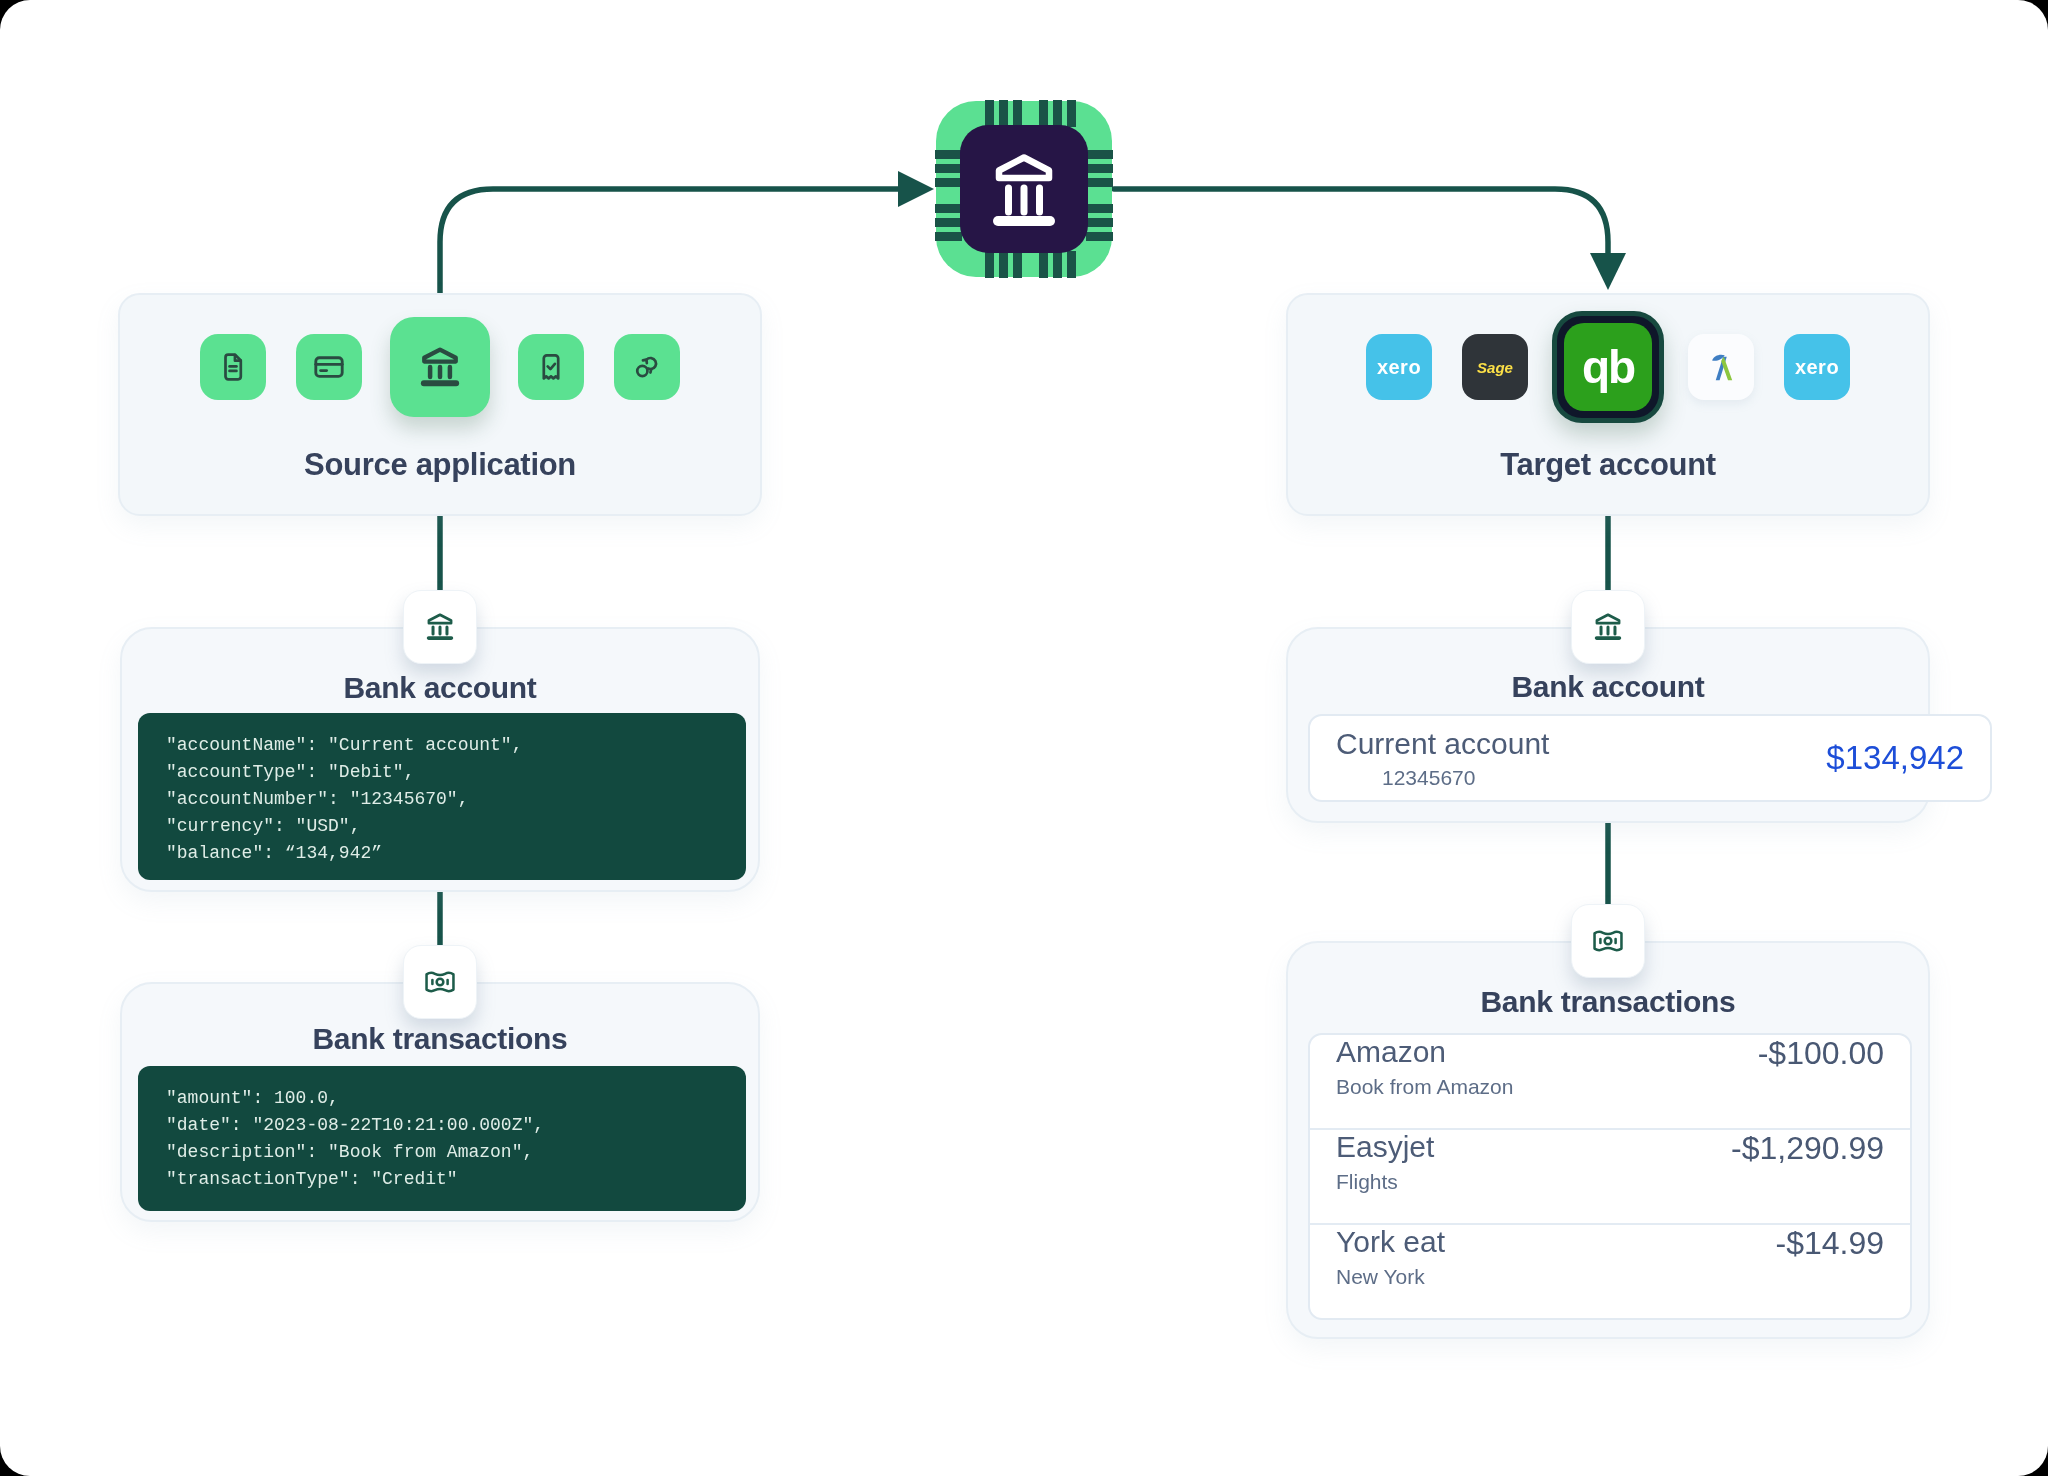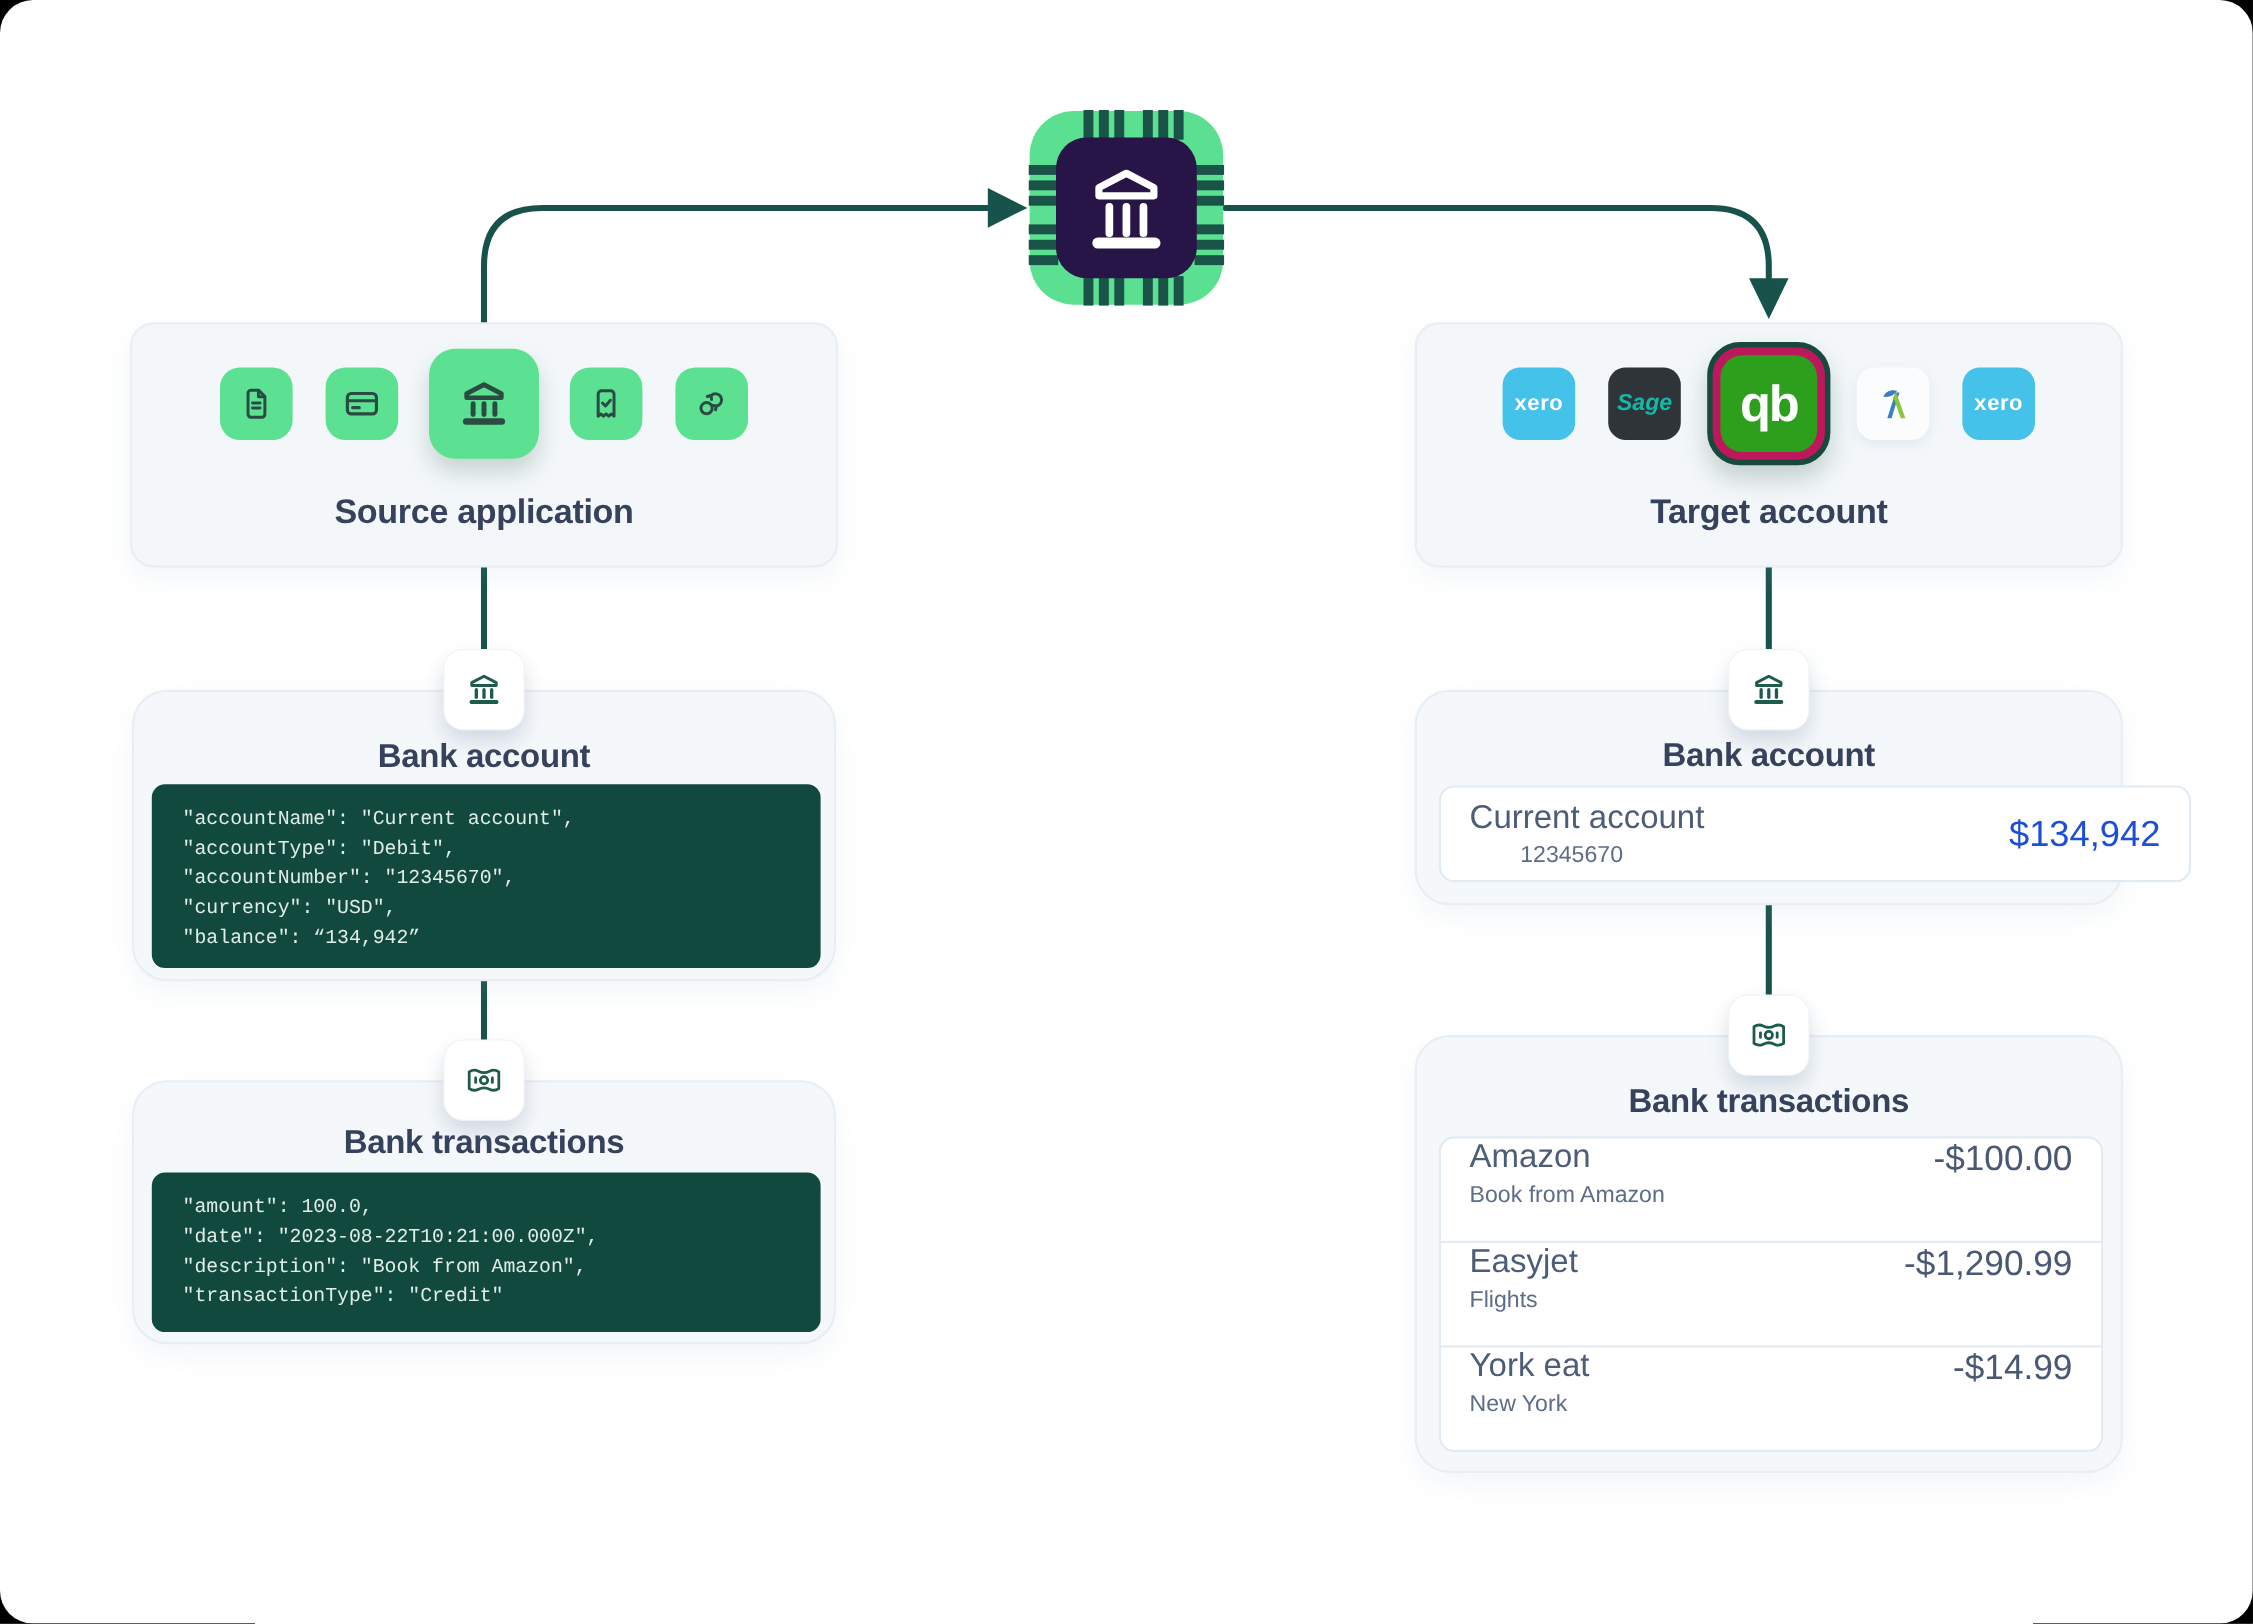--- a/index.html
+++ b/index.html
@@ -41,26 +41,26 @@
   }
   .tile svg { width:36px; height:36px; }
   .tile.large svg { width:54px; height:54px; }
 
   
   .app {
     width:66px; height:66px; border-radius:16px;
     display:flex; align-items:center; justify-content:center;
   }
   .app.xero { background:#45C2E9; color:#fff; font-size:20px; font-weight:bold; letter-spacing:.5px; }
-  .app.sage { background:#2F3439; color:#14b8a6; font-size:21px; font-weight:bold; font-style:italic; }
+  .app.sage { background:#2F3439; color:#fde047; font-size:15px; font-weight:bold; font-style:italic; }
   .app.fa   { background:#FBFCFE; box-shadow:0 4px 10px rgba(140,165,190,.15); }
   .app.fa svg { width:42px; height:42px; }
   .qb-ring {
     width:112px; height:112px; border-radius:30px; margin:0 -6px;
-    background:#be185d; border:5px solid #17493F;
+    background:#0f172a; border:5px solid #17493F;
     display:flex; align-items:center; justify-content:center;
     box-shadow:0 12px 22px rgba(46,90,66,.25);
   }
   .qb-tile {
     width:88px; height:88px; border-radius:20px; background:#2CA01C;
     display:flex; align-items:center; justify-content:center;
     color:#fff; font-size:46px; font-weight:bold; letter-spacing:-2px;
   }
 
   

